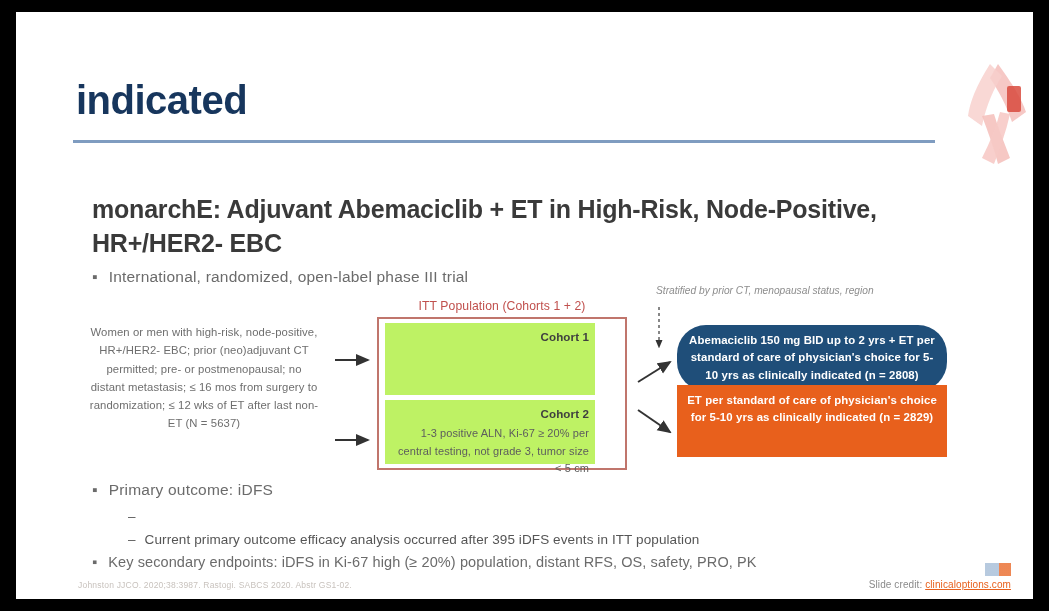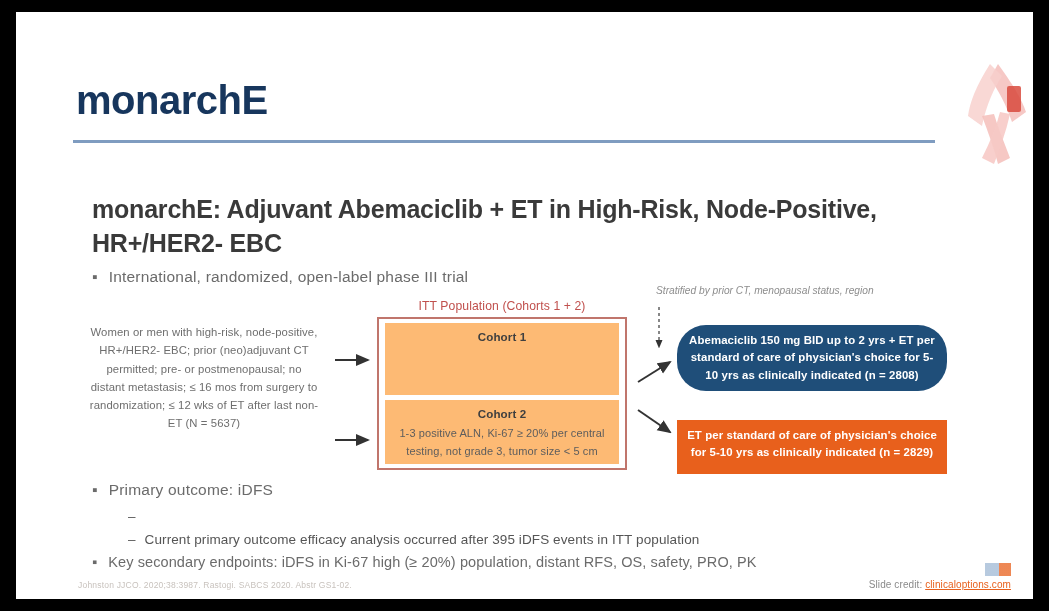--- a/index.html
+++ b/index.html
@@ -141,24 +141,24 @@
     top: 305px;
     width: 250px;
     height: 153px;
     border: 2px solid #c0756c;
     box-sizing: border-box;
     background: #ffffff;
   }
   .cohort {
     position: absolute;
     left: 369px;
-    width: 234px;
-    background: #fdba74;
+    width: 210px;
+    background: #bef264;
     box-sizing: border-box;
-    text-align: center;
+    text-align: right;
     color: #5d5d5d;
     font-size: 11px;
     line-height: 1.58;
     padding: 5px 6px 6px 6px;
     letter-spacing: 0.1px;
   }
   .cohort-1 { top: 311px; height: 72px; }
   .cohort-2 { top: 388px; height: 64px; }
   .cohort .ctitle {
     display: block;
@@ -180,22 +180,22 @@
     padding: 7px 8px;
     letter-spacing: 0.1px;
   }
   .arm-abema {
     top: 313px;
     height: 66px;
     background: #1f4e79;
     border-radius: 29px;
   }
   .arm-et {
-    top: 408px;
-    height: 54px;
+    top: 373px;
+    height: 72px;
     background: #e8601c;
   }
   .strat-note {
     position: absolute;
     left: 640px;
     top: 272px;
     width: 220px;
     font-size: 10.2px;
     font-style: italic;
     color: #8d8d8d;
@@ -240,21 +240,21 @@
     background: linear-gradient(90deg,#9fb8d4 0 55%, #e8601c 55% 100%);
     opacity: 0.75;
   }
 </style>
 </head>
 <body>
 
 <div class="screen">
   <div class="slide">
 
-    <div class="brand">monarchE</div>
+    <div class="brand">indicated</div>
     <div class="brand-rule"></div>
 
     <svg class="ribbon" viewBox="0 0 90 112">
       <path d="M46 8 C62 30 70 44 74 56 L60 66 C54 48 46 34 38 22 Z" fill="#f3b9b5" opacity="0.85"></path>
       <path d="M38 8 C24 30 18 46 16 60 L30 70 C34 50 42 32 50 20 Z" fill="#f7cdc9" opacity="0.85"></path>
       <path d="M30 60 C36 76 42 92 46 108 L58 102 C52 86 46 72 42 58 Z" fill="#f4bdb8" opacity="0.9"></path>
       <path d="M58 58 C54 76 48 92 42 108 L30 102 C38 86 44 72 48 56 Z" fill="#f6c5c1" opacity="0.9"></path>
       <rect x="55" y="30" width="14" height="26" rx="2" fill="#d63c2e" opacity="0.85"></rect>
     </svg>
 

